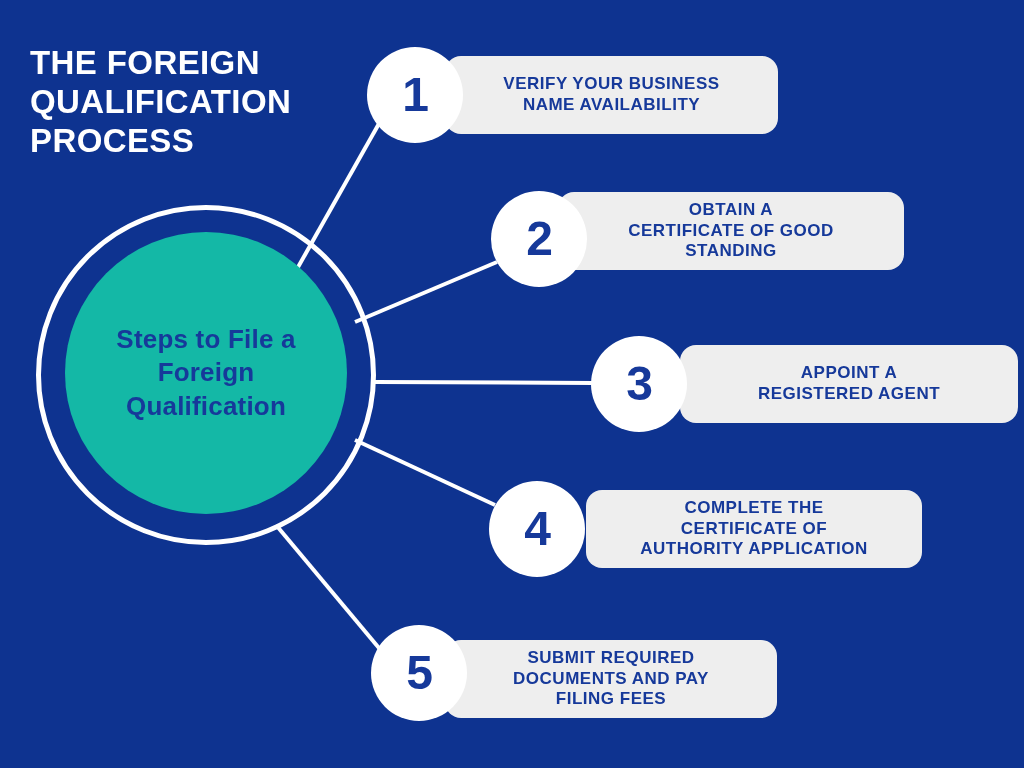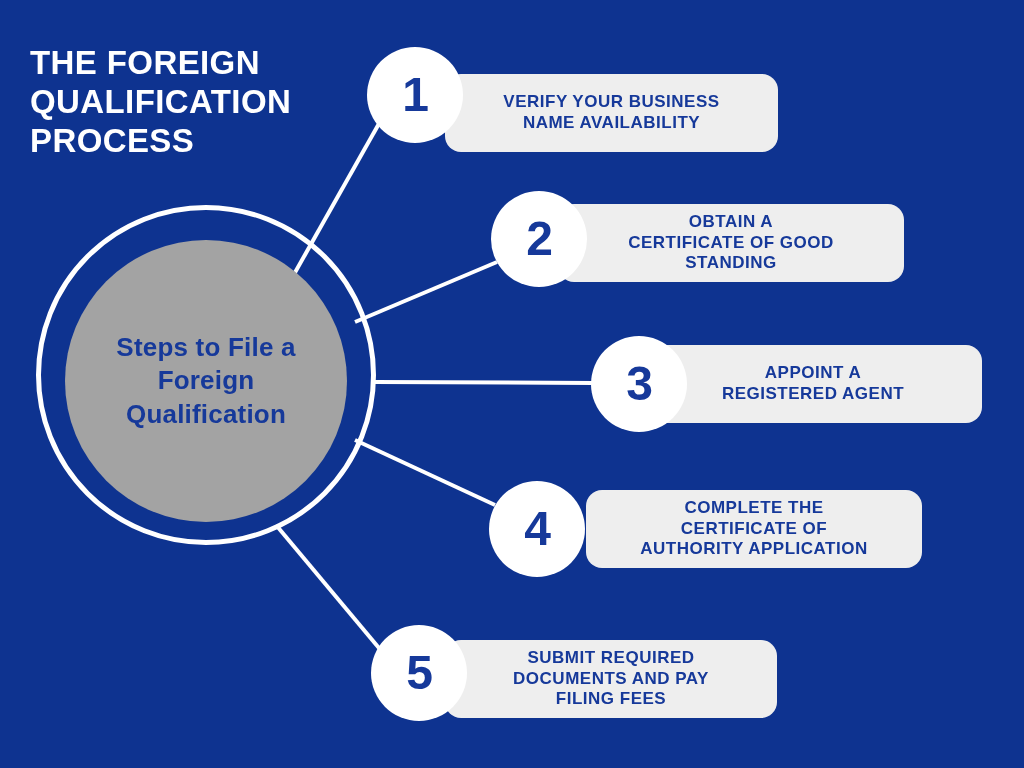--- a/index.html
+++ b/index.html
@@ -54,25 +54,25 @@
     top: 205px;
     width: 340px;
     height: 340px;
     border-radius: 50%;
     border: 5px solid #FFFFFF;
     box-sizing: border-box;
   }
   .hub-core {
     position: absolute;
     left: 65px;
-    top: 240px;
+    top: 232px;
     width: 282px;
     height: 282px;
     border-radius: 50%;
-    background: #a3a3a3;
+    background: #14b8a6;
     display: flex;
     align-items: center;
     justify-content: center;
     box-sizing: border-box;
     padding: 0 26px;
   }
   .hub-label {
     color: #16399A;
     font-family: "Liberation Sans", sans-serif;
     font-size: 26px;
@@ -121,27 +121,27 @@
   .step-badge-num {
     color: #16399A;
     font-family: "Liberation Sans", sans-serif;
     font-weight: bold;
     font-size: 48px;
     line-height: 1;
     letter-spacing: -1px;
   }
 
   
-  #step-1 .step-card   { left: 445px; top: 56px;  width: 333px; height: 78px; margin-top: 18px; }
+  #step-1 .step-card   { left: 445px; top: 56px;  width: 333px; height: 78px; }
   #step-1 .step-badge  { left: 367px; top: 47px;  width: 96px;  height: 96px; }
 
-  #step-2 .step-card   { left: 558px; top: 204px; width: 346px; height: 78px; }
+  #step-2 .step-card   { left: 558px; top: 192px; width: 346px; height: 78px; }
   #step-2 .step-badge  { left: 491px; top: 191px; width: 96px;  height: 96px; }
 
-  #step-3 .step-card   { left: 644px; top: 345px; width: 338px; height: 78px; }
+  #step-3 .step-card   { left: 680px; top: 345px; width: 338px; height: 78px; }
   #step-3 .step-badge  { left: 591px; top: 336px; width: 96px;  height: 96px; }
 
   #step-4 .step-card   { left: 586px; top: 490px; width: 336px; height: 78px; }
   #step-4 .step-badge  { left: 489px; top: 481px; width: 96px;  height: 96px; }
 
   #step-5 .step-card   { left: 445px; top: 640px; width: 332px; height: 78px; }
   #step-5 .step-badge  { left: 371px; top: 625px; width: 96px;  height: 96px; }
 </style>
 </head>
 <body>

